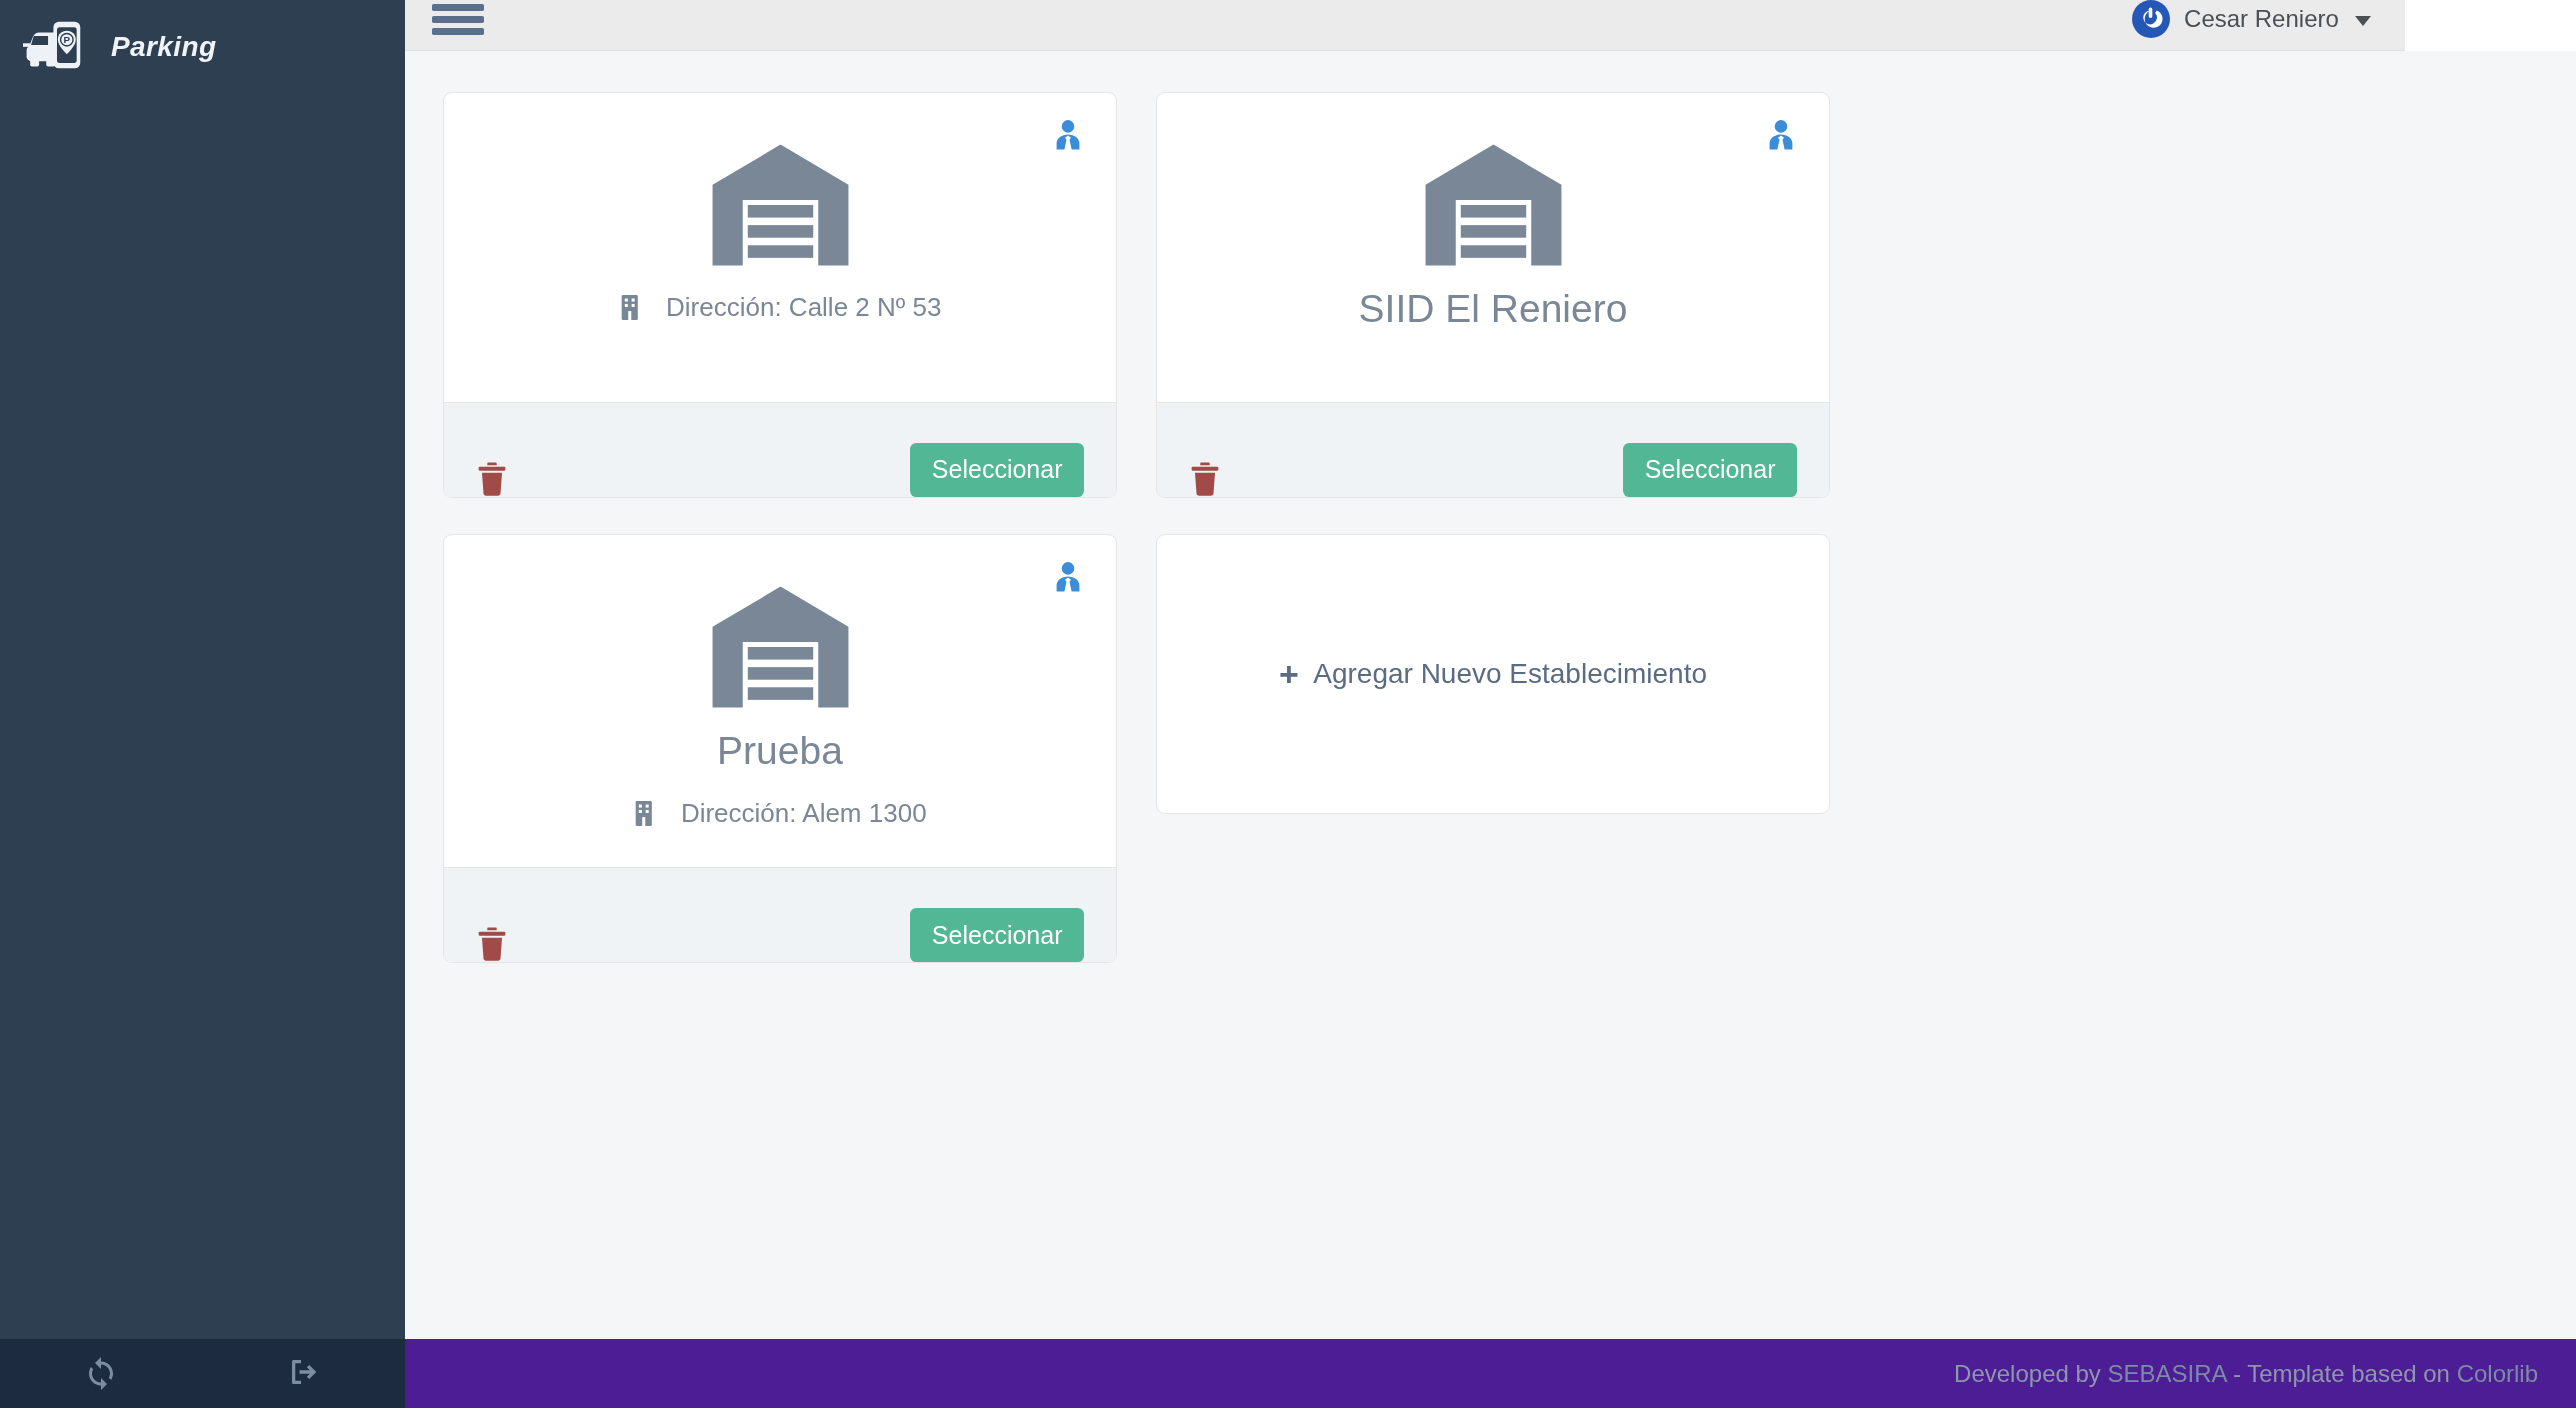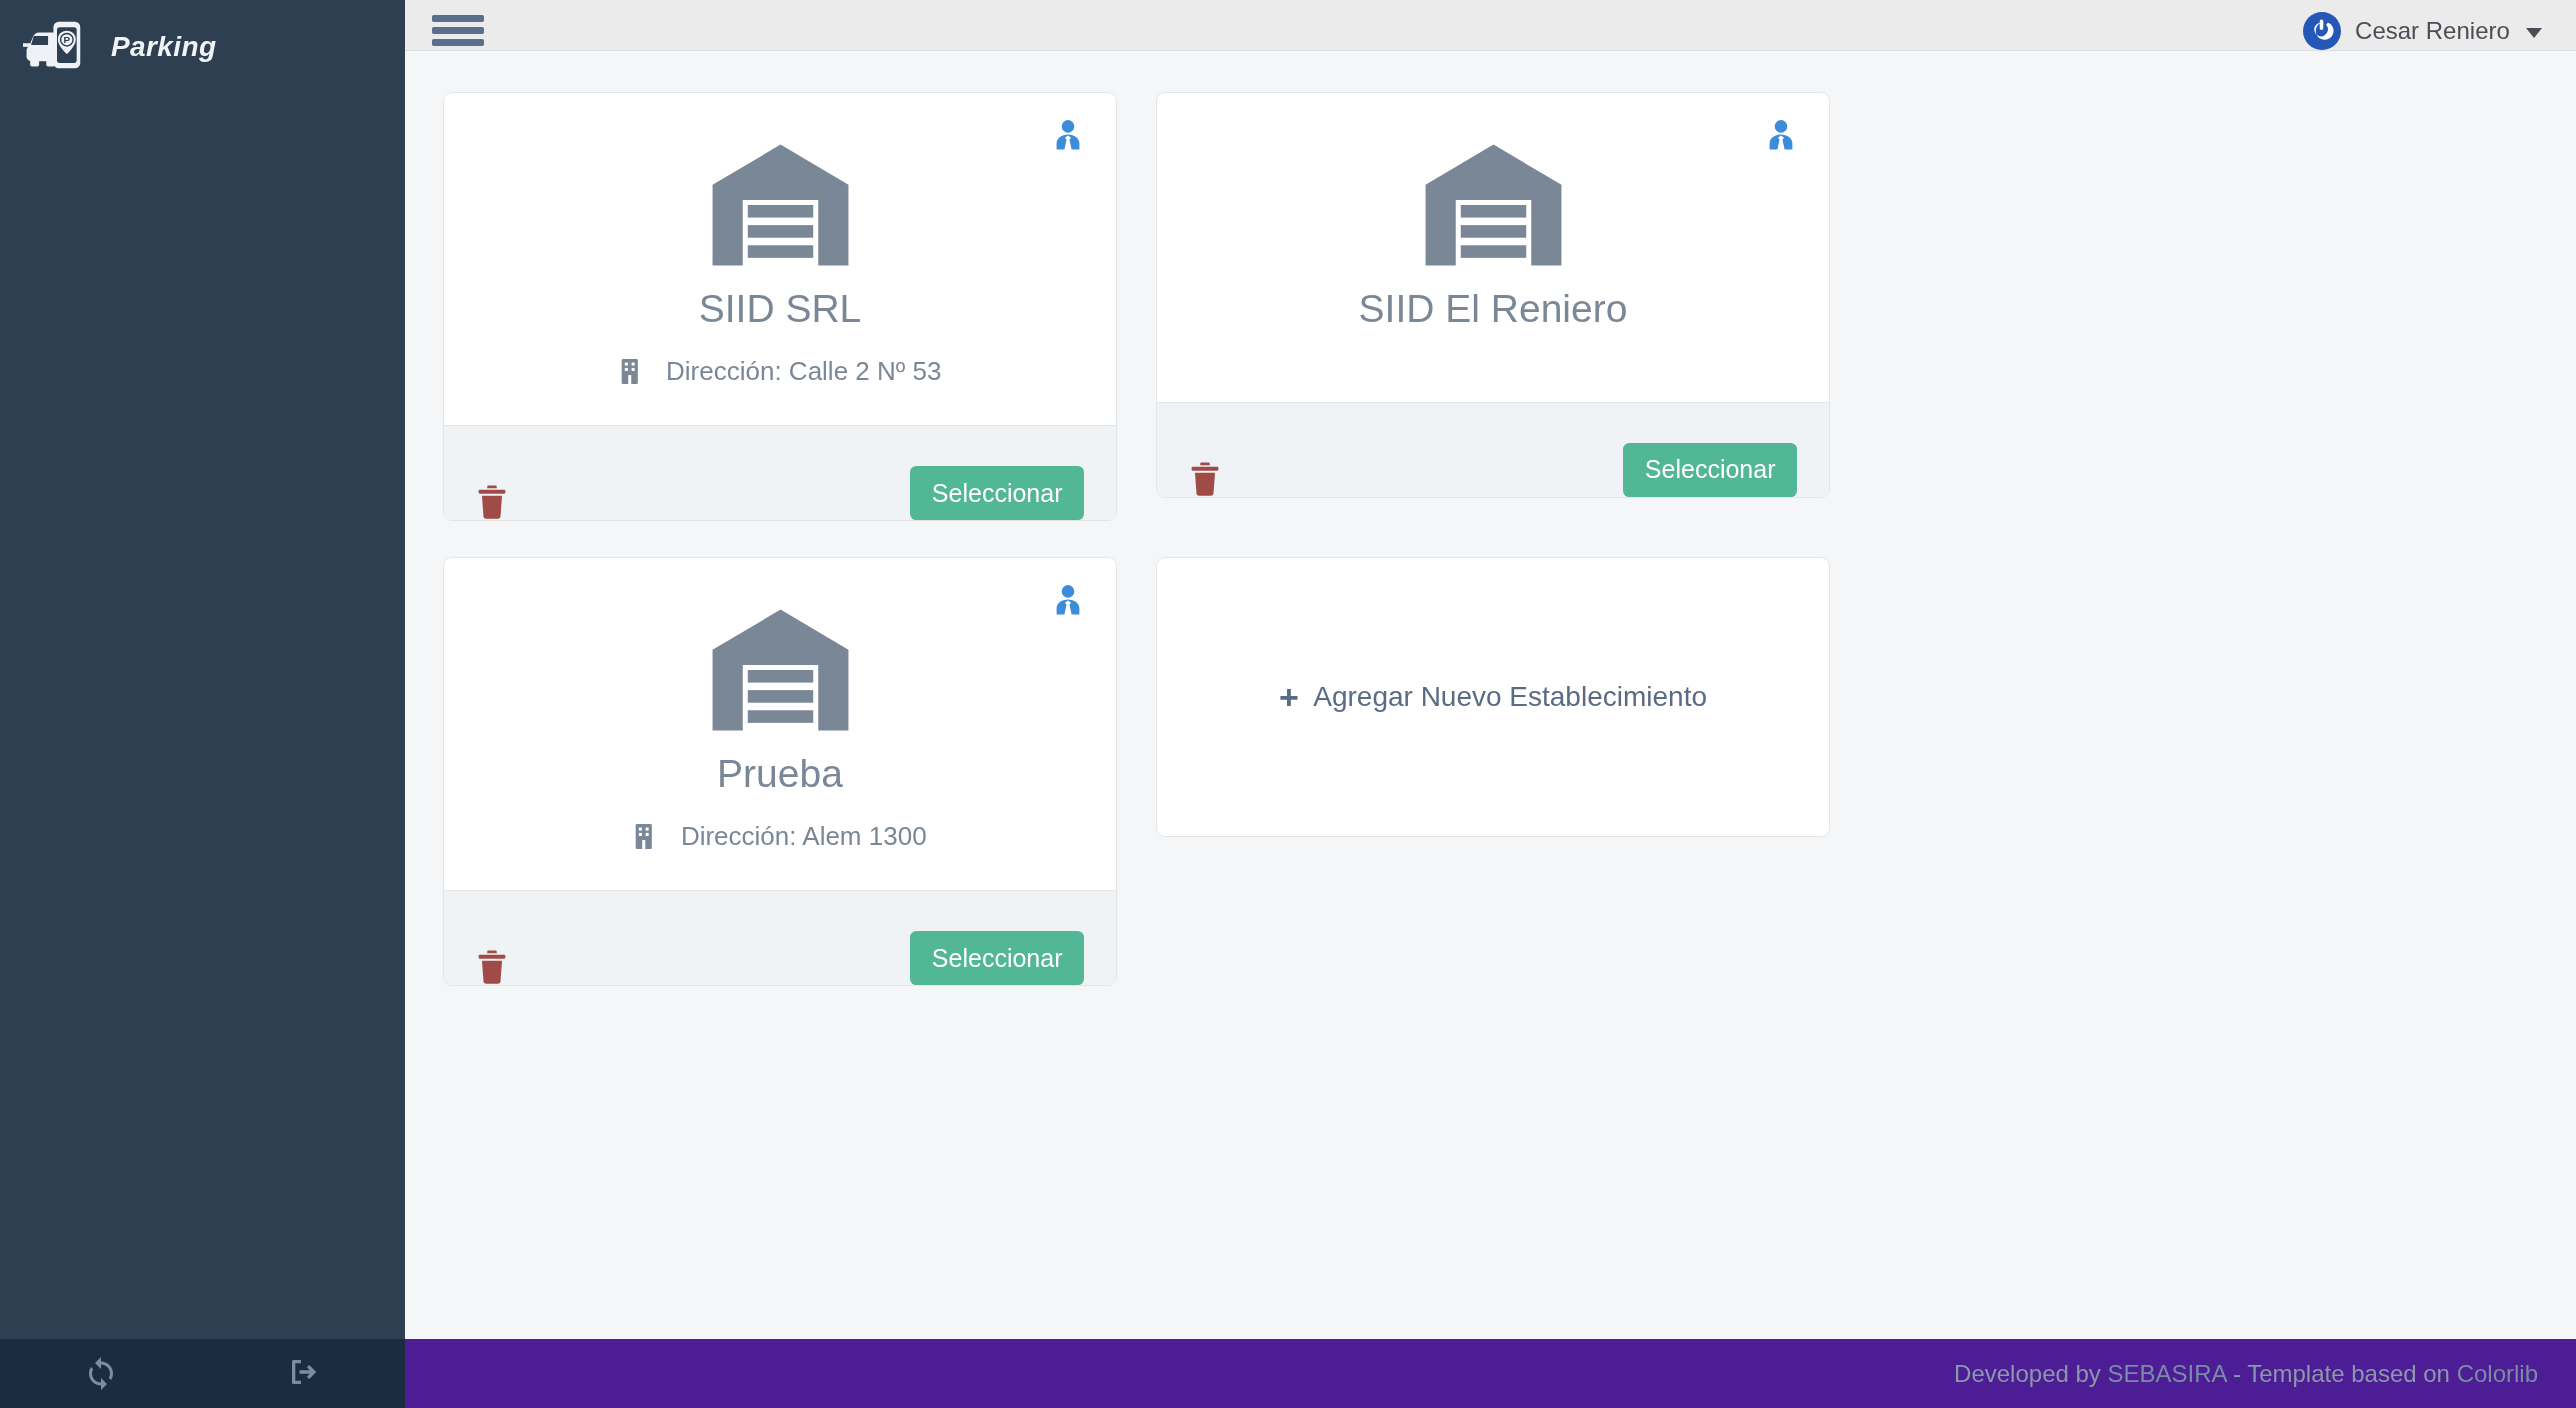--- a/index.html
+++ b/index.html
@@ -35,24 +35,24 @@
   .sb-foot-btn {
     width: 203px; height: 69px;
     display: flex; align-items: center; justify-content: center;
     cursor: pointer;
   }
   .sb-foot-btn svg { width: 36px; height: 36px; fill: #7d8da0; }
 
   
   .topbar {
     position: absolute; left: 405px; top: 0;
-    width: 2171px; height: 51px;
+    width: 2000px; height: 51px;
     background: #ebebeb;
     border-bottom: 1.8px solid #dcdfe4;
-    display: flex; align-items: flex-end;
+    display: flex; align-items: flex-start;
   }
   .hamburger {
     margin-left: 27px; width: 52px; height: 39px;
     display: flex; flex-direction: column; justify-content: space-between;
     cursor: pointer; padding: 3.6px 0;
   }
   .hamburger span {
     display: block; height: 7.2px; width: 52px;
     background: #5b6f8c; border-radius: 1.8px;
   }
@@ -243,21 +243,20 @@
                 <circle cx="12" cy="5.6" r="4.2"></circle>
                 <path d="M12 11c-4.2 0-7.6 2.6-7.6 5.9V21h5.2l1.4-6.5-1-1.4 2-1.5 2 1.5-1 1.4L14.4 21h5.2v-4.1C19.6 13.6 16.2 11 12 11z"></path>
               </svg>
             </div>
             <svg class="warehouse" viewBox="0 0 120 100" xmlns="http://www.w3.org/2000/svg">
               <path d="M60 2 6 34v64h24V46h60v52h24V34L60 2z" fill="#7a8796"></path>
               <rect x="34" y="50" width="52" height="10" fill="#7a8796"></rect>
               <rect x="34" y="66" width="52" height="10" fill="#7a8796"></rect>
               <rect x="34" y="82" width="52" height="10" fill="#7a8796"></rect>
             </svg>
-            <h3 class="card-title">SIID SRL</h3>
             <div class="card-line">
               <svg viewBox="0 0 24 30" xmlns="http://www.w3.org/2000/svg">
                 <rect class="bld" x="3" y="1" width="18" height="28" rx="1.5"></rect>
                 <rect x="6.5" y="5" width="3.4" height="3.4" fill="#ffffff"></rect>
                 <rect x="14.1" y="5" width="3.4" height="3.4" fill="#ffffff"></rect>
                 <rect x="6.5" y="11" width="3.4" height="3.4" fill="#ffffff"></rect>
                 <rect x="14.1" y="11" width="3.4" height="3.4" fill="#ffffff"></rect>
                 <rect x="10.3" y="19" width="3.4" height="10" fill="#ffffff"></rect>
               </svg>
               <span>Dirección: Calle 2 Nº 53</span>

